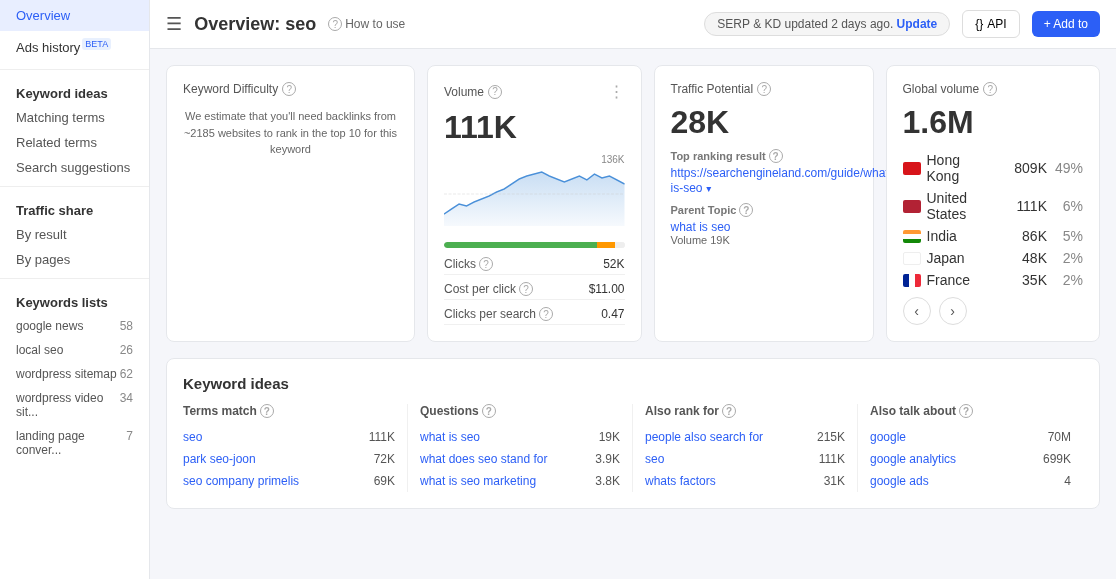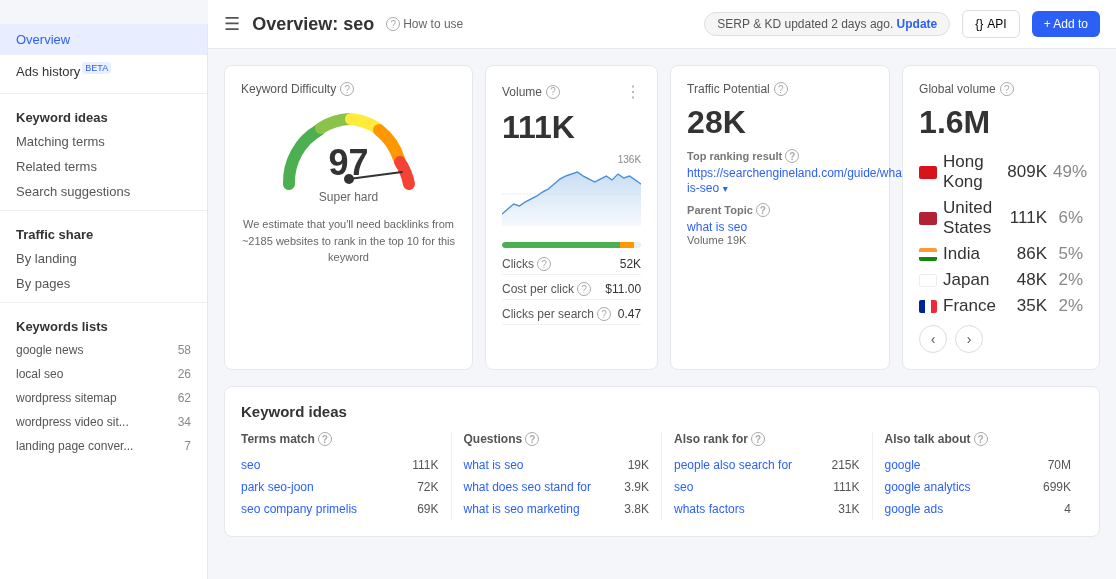--- a/index.html
+++ b/index.html
@@ -1,21 +1,21 @@
 <!DOCTYPE html>
 <html><head>
   <meta charset="utf-8">
   <style>
     * { box-sizing: border-box; margin: 0; padding: 0; }
     body { font-family: -apple-system, BlinkMacSystemFont, 'Segoe UI', Arial, sans-serif; font-size: 13px; background: #f5f6fa; color: #333; }
     
     .app { display: flex; height: 579px; overflow: hidden; }
     
     
-    .sidebar { width: 208px; background: #fff; border-right: 1px solid #e5e7eb; display: flex; flex-direction: column; flex-shrink: 0; overflow-y: auto; margin-top: 24px; }
+    .sidebar { width: 150px; background: #fff; border-right: 1px solid #e5e7eb; display: flex; flex-direction: column; flex-shrink: 0; overflow-y: auto; }
     .sidebar-item { padding: 8px 16px; cursor: pointer; color: #333; font-size: 13px; }
     .sidebar-item.active { background: #e8eeff; color: #2c5ff6; font-weight: 500; }
     .sidebar-section-label { padding: 10px 16px 4px; font-weight: 700; font-size: 13px; color: #333; }
     .sidebar-item-sub { padding: 5px 16px; cursor: pointer; color: #555; font-size: 13px; }
     .sidebar-keyword-item { display: flex; justify-content: space-between; padding: 5px 16px; cursor: pointer; font-size: 12px; color: #555; }
     .sidebar-keyword-item .count { color: #888; }
     .sidebar-divider { height: 1px; background: #eee; margin: 6px 0; }
     .beta-badge { font-size: 9px; background: #e8f0fe; color: #2c5ff6; border-radius: 3px; padding: 1px 3px; vertical-align: super; margin-left: 2px; }
 
     
@@ -59,21 +59,21 @@
 
     
     .tp-number { font-size: 32px; font-weight: 700; color: #333; margin-bottom: 8px; }
     .tp-row { margin-bottom: 8px; }
     .tp-label { font-size: 11px; color: #777; display: flex; align-items: center; gap: 3px; margin-bottom: 2px; font-weight: bold; }
     .tp-link { color: #2c5ff6; text-decoration: none; font-size: 12px; }
     .tp-small { font-size: 11px; color: #666; }
 
     
     .gv-number { font-size: 32px; font-weight: 700; color: #333; margin-bottom: 8px; }
-    .gv-row { display: flex; align-items: center; gap: 6px; font-size: 17px; padding: 3px 0; }
+    .gv-row { display: flex; align-items: center; gap: 6px; font-size: 14px; padding: 3px 0; }
     .gv-flag { width: 18px; height: 13px; border-radius: 2px; display: inline-block; flex-shrink: 0; }
     .gv-country { flex: 1; color: #333; }
     .gv-vol { width: 45px; text-align: right; color: #333; }
     .gv-pct { width: 30px; text-align: right; color: #888; }
     .gv-nav { display: flex; gap: 8px; margin-top: 6px; }
     .gv-nav-btn { width: 28px; height: 28px; border: 1px solid #ddd; background: #fff; border-radius: 50%; cursor: pointer; display: flex; align-items: center; justify-content: center; font-size: 14px; color: #555; }
 
     
     .ki-section { background: #fff; margin: 0 16px 16px; border-radius: 8px; border: 1px solid #e5e7eb; padding: 16px; }
     .ki-title { font-size: 15px; font-weight: 700; color: #333; margin-bottom: 12px; }
@@ -112,21 +112,21 @@
     <div class="sidebar-item">
       <span>Ads history</span><span class="beta-badge">BETA</span>
     </div>
     <div class="sidebar-divider"></div>
     <div class="sidebar-section-label">Keyword ideas</div>
     <div class="sidebar-item-sub">Matching terms</div>
     <div class="sidebar-item-sub">Related terms</div>
     <div class="sidebar-item-sub">Search suggestions</div>
     <div class="sidebar-divider"></div>
     <div class="sidebar-section-label">Traffic share</div>
-    <div class="sidebar-item-sub">By landing</div>
+    <div class="sidebar-item-sub">By result</div>
     <div class="sidebar-item-sub">By pages</div>
     <div class="sidebar-divider"></div>
     <div class="sidebar-section-label">Keywords lists</div>
     <div id="keyword-list-container">
         <div class="sidebar-keyword-item">
           <span>google news</span>
           <span class="count">58</span>
         </div>
         <div class="sidebar-keyword-item">
           <span>local seo</span>
@@ -171,37 +171,20 @@
 
     <div class="scrollable-main">
 
       <div class="cards-row">
 
         <div class="card card-kd">
           <div class="card-title">
             <span>Keyword Difficulty</span>
             <span class="help-icon">?</span>
           </div>
-          <div class="kd-gauge">
-            <div class="gauge-container">
-              <svg class="gauge-svg" width="150" height="90" viewBox="0 0 150 90">
-
-                <path d="M 15 80 A 60 60 0 0 1 45 26" fill="none" stroke="#4caf50" stroke-width="12" stroke-linecap="round"></path>
-                <path d="M 47 24 A 60 60 0 0 1 75 15" fill="none" stroke="#8bc34a" stroke-width="12" stroke-linecap="round"></path>
-                <path d="M 77 15 A 60 60 0 0 1 103 24" fill="none" stroke="#ffeb3b" stroke-width="12" stroke-linecap="round"></path>
-                <path d="M 105 26 A 60 60 0 0 1 125 55" fill="none" stroke="#ff9800" stroke-width="12" stroke-linecap="round"></path>
-                <path d="M 126 58 A 60 60 0 0 1 135 80" fill="none" stroke="#f44336" stroke-width="12" stroke-linecap="round"></path>
-
-                <line x1="75" y1="75" x2="128" y2="68" stroke="#333" stroke-width="2" stroke-linecap="round"></line>
-                <circle cx="75" cy="75" r="5" fill="#333"></circle>
-              </svg>
-              <div class="gauge-value">97</div>
-            </div>
-            <div class="gauge-label">Super hard</div>
-          </div>
           <div class="kd-desc">We estimate that you'll need backlinks from ~2185 websites to rank in the top 10 for this keyword</div>
         </div>
 
         <div class="card card-volume">
           <div class="card-title">
             <span>Volume</span>
             <span class="help-icon">?</span>
             <span style="margin-left:auto" class="more-menu">⋮</span>
           </div>
           <div class="volume-number">111K</div>

